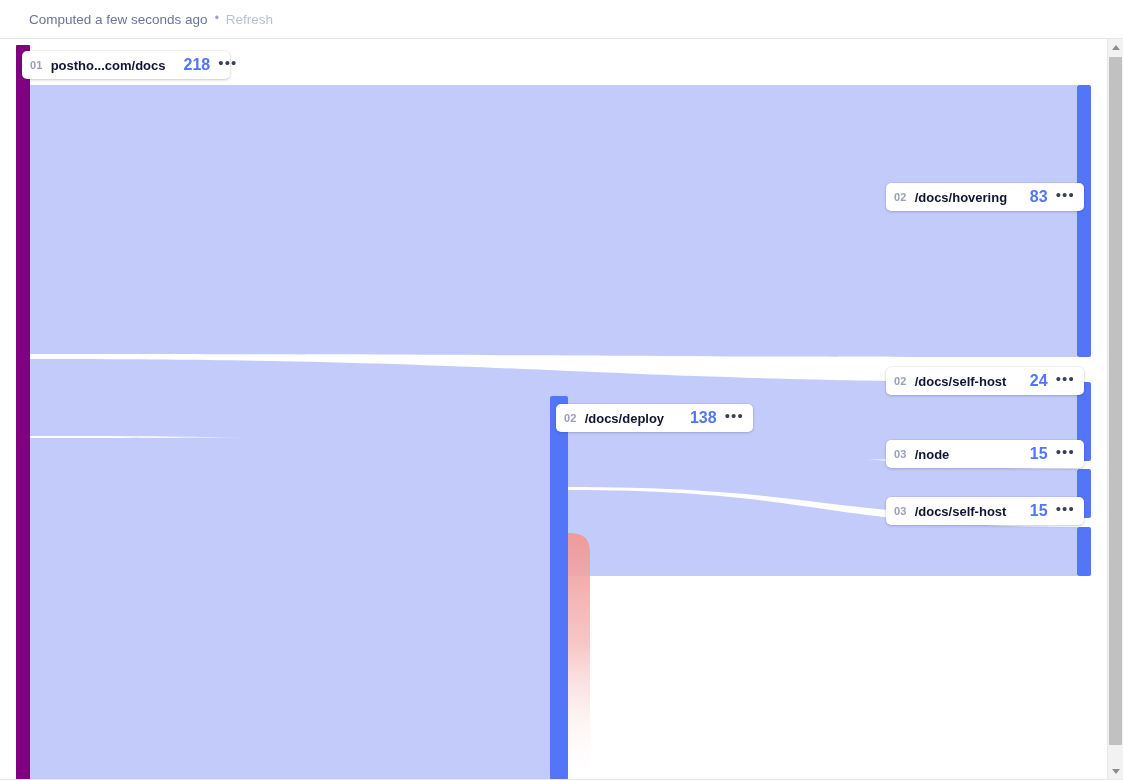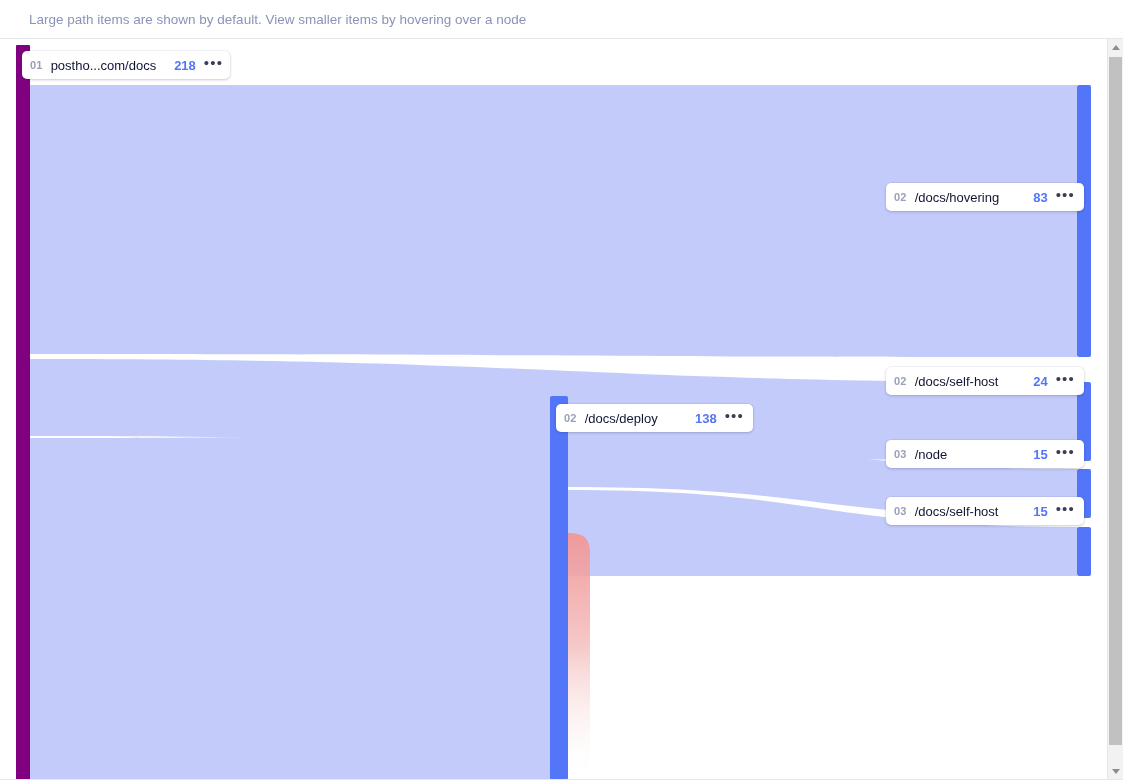--- a/index.html
+++ b/index.html
@@ -100,25 +100,25 @@
     z-index: 5;
   }
   .node-index {
     font-size: 11px;
     font-weight: 700;
     color: #9aa0b8;
     letter-spacing: 0.2px;
   }
   .node-name {
     font-size: 13px;
-    font-weight: 400;
+    font-weight: 700;
     color: #111533;
   }
   .node-value {
-    font-size: 13px;
+    font-size: 16px;
     font-weight: 700;
     color: #5375f7;
     margin-left: auto;
     padding-left: 10px;
   }
   .node-menu {
     color: #3b3f55;
     font-size: 15px;
     letter-spacing: 1.2px;
     line-height: 8px;
@@ -183,21 +183,25 @@
     background: #e5e7ef;
     z-index: 25;
   }
 </style>
 </head>
 <body>
 
 <div id="app">
 
   <div class="header">
-    <div class="header-right">Large path items are shown by default. View smaller items by hovering over a node</div>
+    <div class="header-left">
+      <span>Computed a few seconds ago</span>
+      <span class="dot-sep">•</span>
+      <span class="refresh-link">Refresh</span>
+    </div>
   </div>
 
   <div class="canvas">
     <div class="sankey-area">
 
       <svg class="sankey-svg" width="1091" height="741" viewBox="0 0 1091 741">
         <defs>
           <linearGradient id="dropoffGrad" x1="0" y1="0" x2="0" y2="1">
             <stop offset="0%" stop-color="#ef9a9a" stop-opacity="1"></stop>
             <stop offset="45%" stop-color="#f3b4b4" stop-opacity="0.75"></stop>

